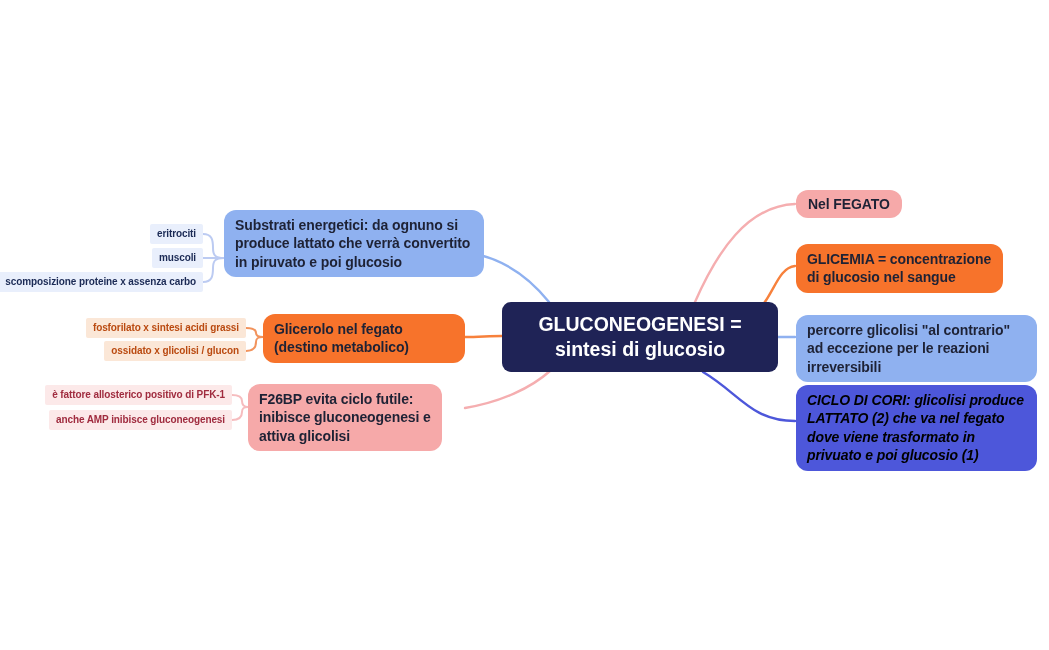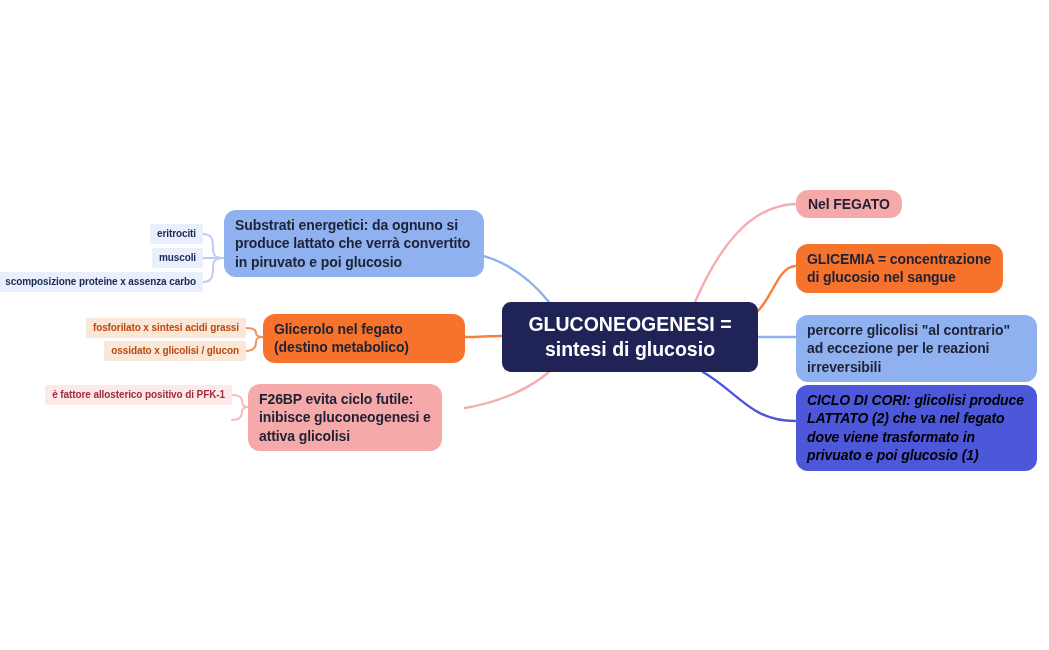--- a/index.html
+++ b/index.html
@@ -18,21 +18,21 @@
   .stroke-pink{stroke:#F5AEB0;}
   .stroke-subpink{stroke:#F6BCBE;}
   .stroke-purple{stroke:#4D57DA;}
   .node{
     position:absolute;box-sizing:border-box;font-weight:700;
     border-radius:12px;display:flex;align-items:center;
     font-size:14px;line-height:1.32;letter-spacing:-0.1px;
     padding:6px 11px;color:#1E2235;cursor:pointer;
   }
   .node-center{
-    left:502px;top:302px;width:256px;min-height:70px;
+    left:502px;top:302px;width:276px;min-height:70px;
     background:#1F2356;color:#ffffff;border-radius:9px;
     font-size:19.5px;line-height:1.27;justify-content:center;text-align:center;
     padding:10px 14px;letter-spacing:0;
   }
   .bg-blue{background:#8FB1F0;}
   .bg-orange{background:#F7732B;}
   .bg-pink{background:#F6A9A9;}
   .bg-purple{background:#4D57DA;color:#000000;font-style:italic;}
   .n-substrati{left:224px;top:210px;width:260px;min-height:63px;}
   .n-glicerolo{left:263px;top:314px;width:202px;min-height:43px;}
@@ -86,19 +86,20 @@
   <div class="node bg-blue n-substrati">Substrati energetici: da ognuno si produce lattato che verrà convertito in piruvato e poi glucosio</div>
   <div class="node bg-orange n-glicerolo">Glicerolo nel fegato (destino metabolico)</div>
   <div class="node bg-pink n-f26bp">F26BP evita ciclo futile: inibisce gluconeogenesi e attiva glicolisi</div>
 
   <div class="pill pill-blue p-eritrociti">eritrociti</div>
   <div class="pill pill-blue p-muscoli">muscoli</div>
   <div class="pill pill-blue p-scomposizione">scomposizione proteine x assenza carbo</div>
   <div class="pill pill-peach p-fosforilato">fosforilato x sintesi acidi grassi</div>
   <div class="pill pill-peach p-ossidato">ossidato x glicolisi / glucon</div>
   <div class="pill pill-pink p-fattore">è fattore allosterico positivo di PFK-1</div>
+  <div class="pill pill-pink p-amp">anche AMP inibisce gluconeogenesi</div>
 
   <div class="node bg-pink n-fegato">Nel FEGATO</div>
   <div class="node bg-orange n-glicemia">GLICEMIA = concentrazione di glucosio nel sangue</div>
   <div class="node bg-blue n-percorre">percorre glicolisi "al contrario" ad eccezione per le reazioni irreversibili</div>
   <div class="node bg-purple n-cori">CICLO DI CORI: glicolisi produce LATTATO (2) che va nel fegato dove viene trasformato in privuato e poi glucosio (1)</div>
 
 </div>
 
 </body></html>

